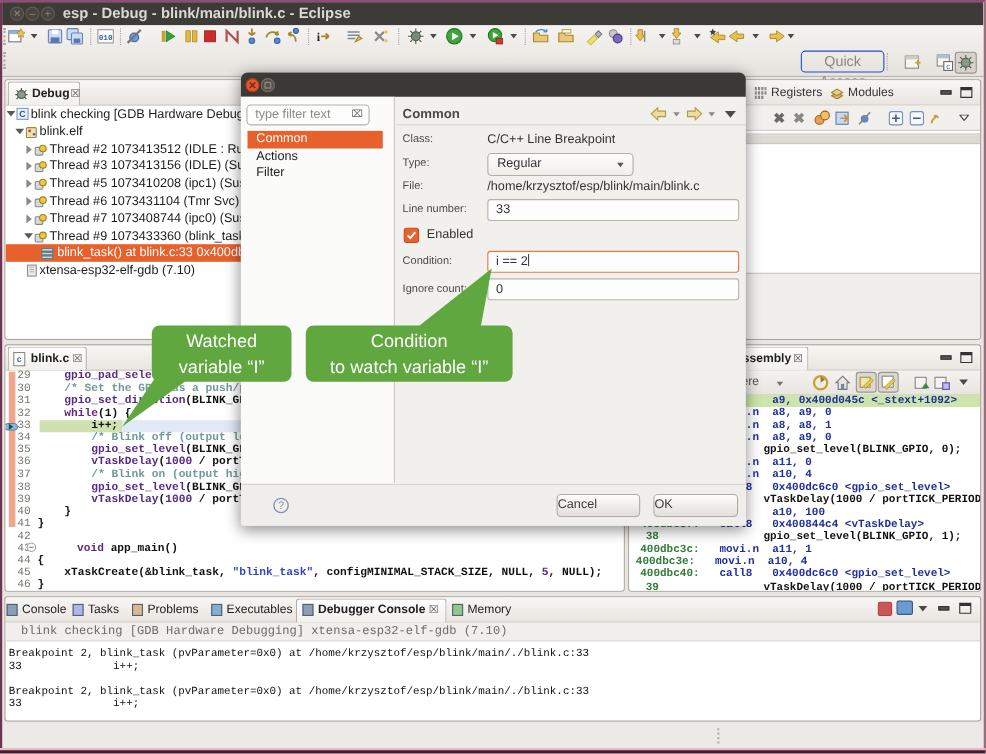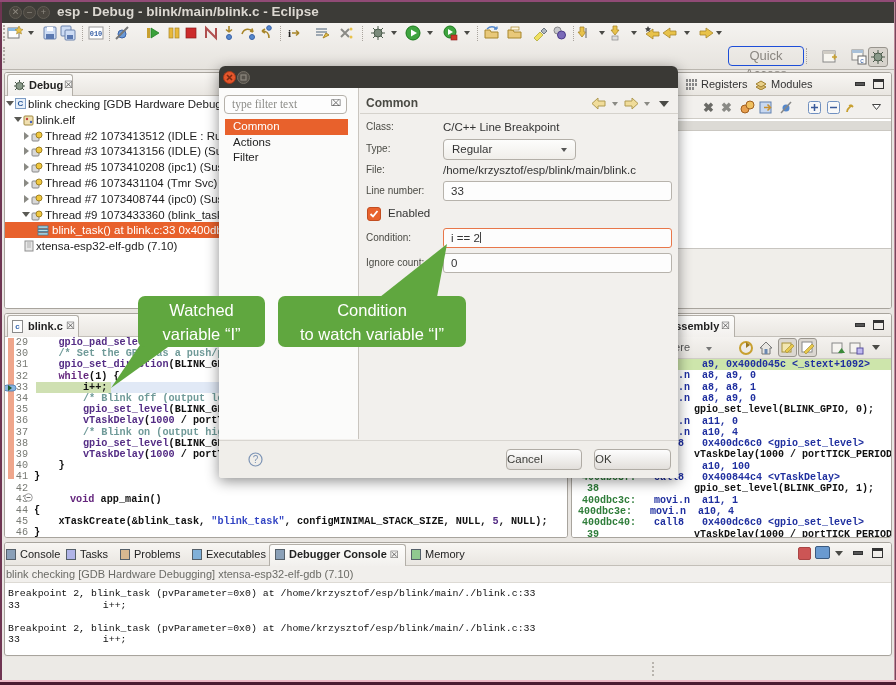--- a/index.html
+++ b/index.html
@@ -647,21 +647,21 @@
         <div class="abs" style="left: 129px; top: 5px; font-size: 11px; color: rgb(34, 34, 34); z-index: 4; white-space: nowrap;">Problems</div>
         <div class="abs" style="left: 187px; top: 6px; width: 10px; height: 11px; background: rgb(128, 176, 216); border: 1px solid rgb(85, 96, 106); z-index: 4;"></div>
         <div class="abs" style="left: 201px; top: 5px; font-size: 11px; color: rgb(34, 34, 34); z-index: 4; white-space: nowrap;">Executables</div>
         <div class="tab" style="left: 264px; width: 137px;"></div>
         <div class="abs" style="left: 270px; top: 6px; width: 10px; height: 11px; background: rgb(138, 160, 184); border: 1px solid rgb(85, 96, 106); z-index: 4;"></div>
         <div class="abs" style="left: 284px; top: 5px; font-size: 11px; color: rgb(34, 34, 34); z-index: 4; white-space: nowrap; font-weight: bold;">Debugger Console <span style="font-weight:normal;font-size:10px;color:#555;">☒</span></div>
         <div class="abs" style="left: 406px; top: 6px; width: 10px; height: 11px; background: rgb(144, 200, 144); border: 1px solid rgb(85, 96, 106); z-index: 4;"></div>
         <div class="abs" style="left: 420px; top: 5px; font-size: 11px; color: rgb(34, 34, 34); z-index: 4; white-space: nowrap;">Memory</div>
       </div>
   <div style="position:absolute; left:0; top:23px; right:0; height:17px; background:#f1efec; border-bottom:1px solid #dddad4;"></div>
-  <div style="position:absolute; left:1px; top:25px; font-size:11px; color:#6b6b66;">blink checking [GDB Hardware Debugging] xtensa-esp32-elf-gdb (7.10)</div>
+  <div style="position:absolute; left:14px; top:25px; font-size:11px; color:#6b6b66;font-family:Liberation Mono, monospace;">blink checking [GDB Hardware Debugging] xtensa-esp32-elf-gdb (7.10)</div>
   <div class="mono" style="position:absolute; left:3px; top:45px; font-size:9.9px; line-height:11.6px; color:#111; white-space:pre;">Breakpoint 2, blink_task (pvParameter=0x0) at /home/krzysztof/esp/blink/main/./blink.c:33
 33              i++;
 
 Breakpoint 2, blink_task (pvParameter=0x0) at /home/krzysztof/esp/blink/main/./blink.c:33
 33              i++;</div>
 <div class="abs" style="left: 793px; top: 4px; width: 13px; height: 13px; background: rgb(204, 85, 85); border: 1px solid rgb(170, 68, 68); border-radius: 2px;"></div>
       <div class="abs" style="left: 810px; top: 3px; width: 15px; height: 13px; background: rgb(106, 154, 208); border: 1px solid rgb(58, 90, 128); border-radius: 2px;"></div>
       <div class="abs" style="left: 830px; top: 8px; width: 0px; height: 0px; border-left: 4px solid transparent; border-right: 4px solid transparent; border-top: 5px solid rgb(74, 74, 70);"></div>
       <div class="abs" style="left: 848px; top: 8px; width: 10px; height: 4px; background: rgb(85, 85, 85); border: 1px solid rgb(51, 51, 51);"></div>
       <div class="abs" style="left: 867px; top: 5px; width: 11px; height: 10px; border-width: 3px 1px 1px; border-style: solid; border-color: rgb(51, 51, 51); border-image: initial;"></div>
@@ -675,21 +675,21 @@
           <circle cx="6.5" cy="6.5" r="6" fill="#e4562c" stroke="#a83a1a"></circle>
           <path d="M4 4 L9 9 M9 4 L4 9" stroke="#7d2a12" stroke-width="1.6"></path>
         </svg>
     <svg class="abs" style="left:18px;top:5px;" width="13" height="13">
           <circle cx="6.5" cy="6.5" r="6" fill="#55514a" stroke="#767067"></circle>
           <rect x="4" y="4" width="5" height="5" fill="none" stroke="#8d887f" stroke-width="1.2"></rect>
         </svg>
   </div>
   <div id="dsidebar">
     <div class="abs" style="left:0;top:0;width:140px;height:351px;background:#fbfbfa;border-right:1px solid #c9c5bf;"></div>
-    <div class="abs" style="left:5px;top:7px;width:123px;height:19px;background:#fdfdfd;border:1px solid #b5b1aa;border-radius:4px;font-family:Liberation Serif, serif;">
+    <div class="abs" style="left:5px;top:7px;width:112px;height:19px;background:#fdfdfd;border:1px solid #b5b1aa;border-radius:4px;">
       <span style="position:absolute;left:7px;top:2px;font-size:11.5px;color:#8c8c88;">type filter text</span>
       <span style="position:absolute;right:5px;top:2px;font-size:9px;color:#666;">⌧</span>
     </div>
     <div class="abs" style="left:6px;top:31px;width:123px;height:15.5px;background:#e8612c;color:#fff;font-size:11.5px;line-height:15.5px;"><span style="margin-left:8px;">Common</span></div>
     <div class="abs" style="left:14px;top:48px;font-size:11.5px;color:#222;">Actions</div>
     <div class="abs" style="left:14px;top:63px;font-size:11.5px;color:#222;">Filter</div>
   </div>
   <div id="dbody">
     <div class="abs" style="left:147px;top:8px;font-size:12px;font-weight:bold;color:#4a4a44;">Common</div>
     <svg class="abs" style="left:372px;top:9px;" width="16" height="13">

